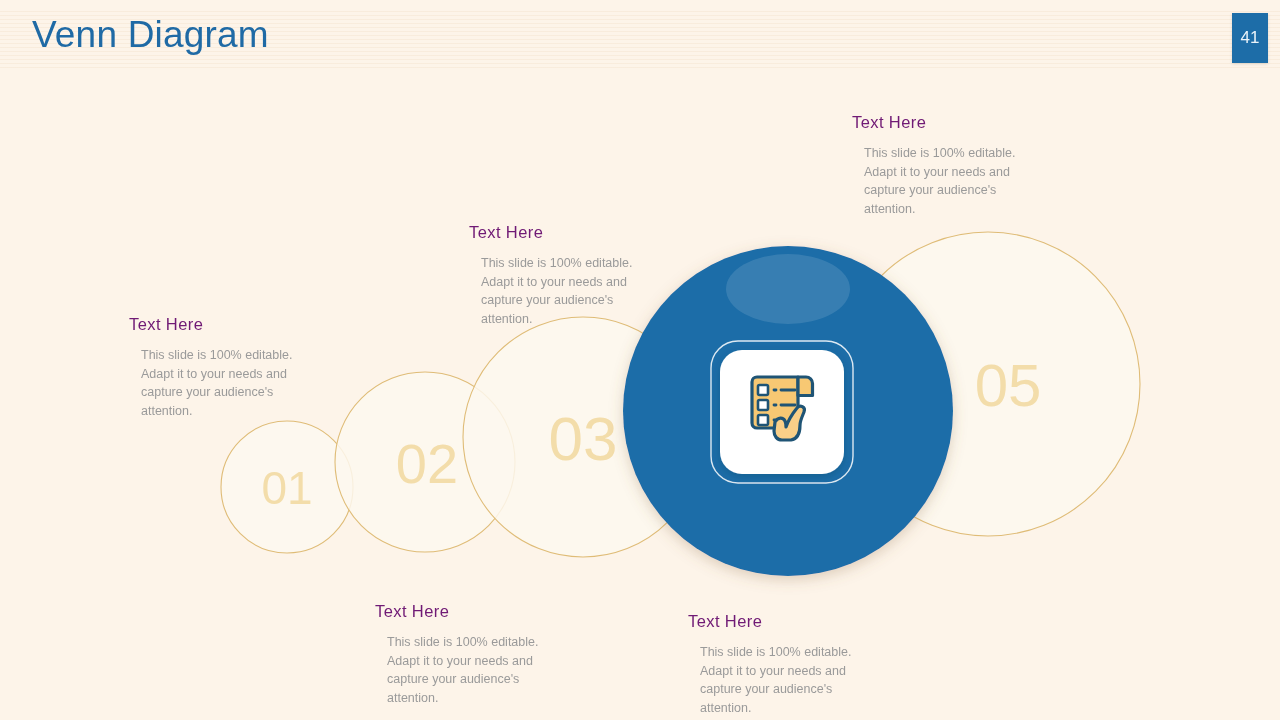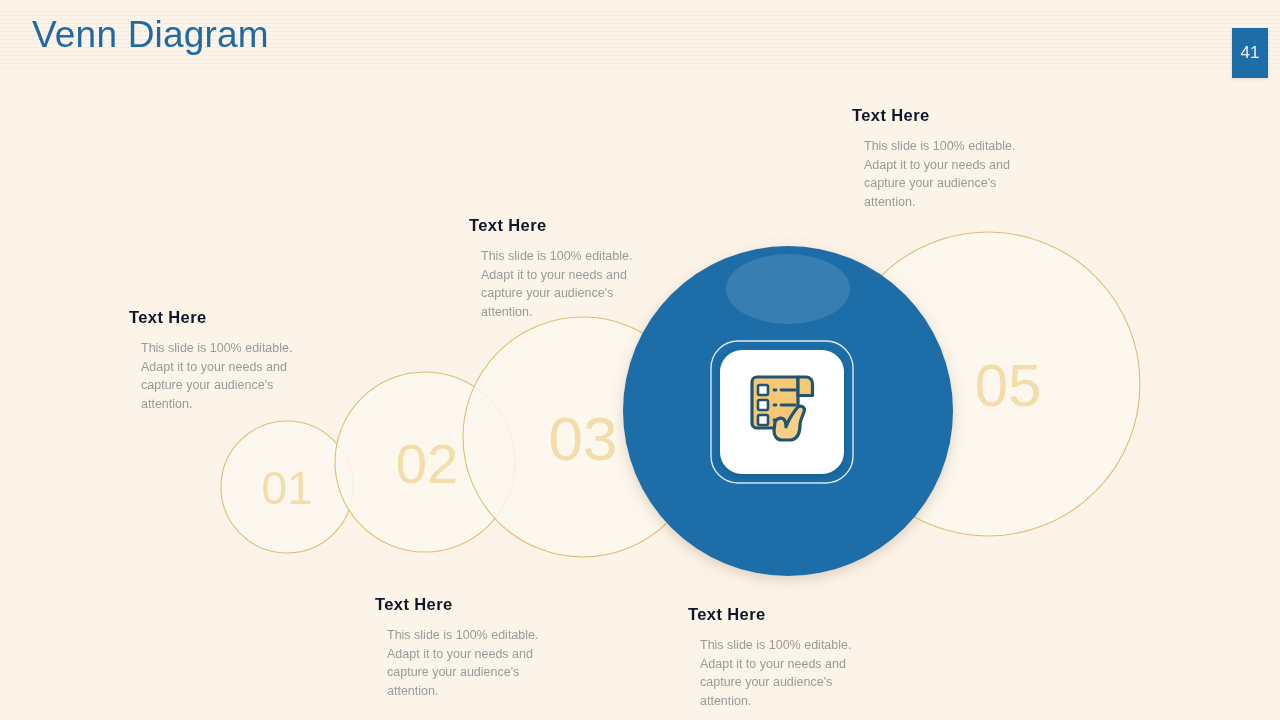--- a/index.html
+++ b/index.html
@@ -41,21 +41,21 @@
     top: 14px;
     font-size: 37px;
     font-weight: 400;
     color: #1f6aa5;
     letter-spacing: .2px;
     white-space: nowrap;
   }
   #page-number-badge {
     position: absolute;
     left: 1232px;
-    top: 28px;
+    top: 13px;
     width: 36px;
     height: 50px;
     background: #1d6da8;
     color: #eaf3f9;
     font-size: 17px;
     display: flex;
     align-items: center;
     justify-content: center;
     box-shadow: 0 1px 3px rgba(0,0,0,.12);
   }
@@ -68,24 +68,24 @@
   }
   #venn-svg { display:block; width:1280px; height:720px; }
 
   
   .callout {
     position: absolute;
     width: 195px;
   }
   .callout-title {
     font-size: 16.5px;
-    font-weight: bold;
-    color: #0f172a;
+    font-weight: normal;
+    color: #701a75;
     letter-spacing: .4px;
-    margin: 0 0 8px 0;
+    margin: 7px 0 8px 0;
   }
   .callout-body {
     font-size: 12.5px;
     line-height: 1.48;
     color: #9a9a9a;
     margin: 12px;
   }
 
   #callout-1 { left: 129px; top: 308px; }
   #callout-2 { left: 469px; top: 216px; }

